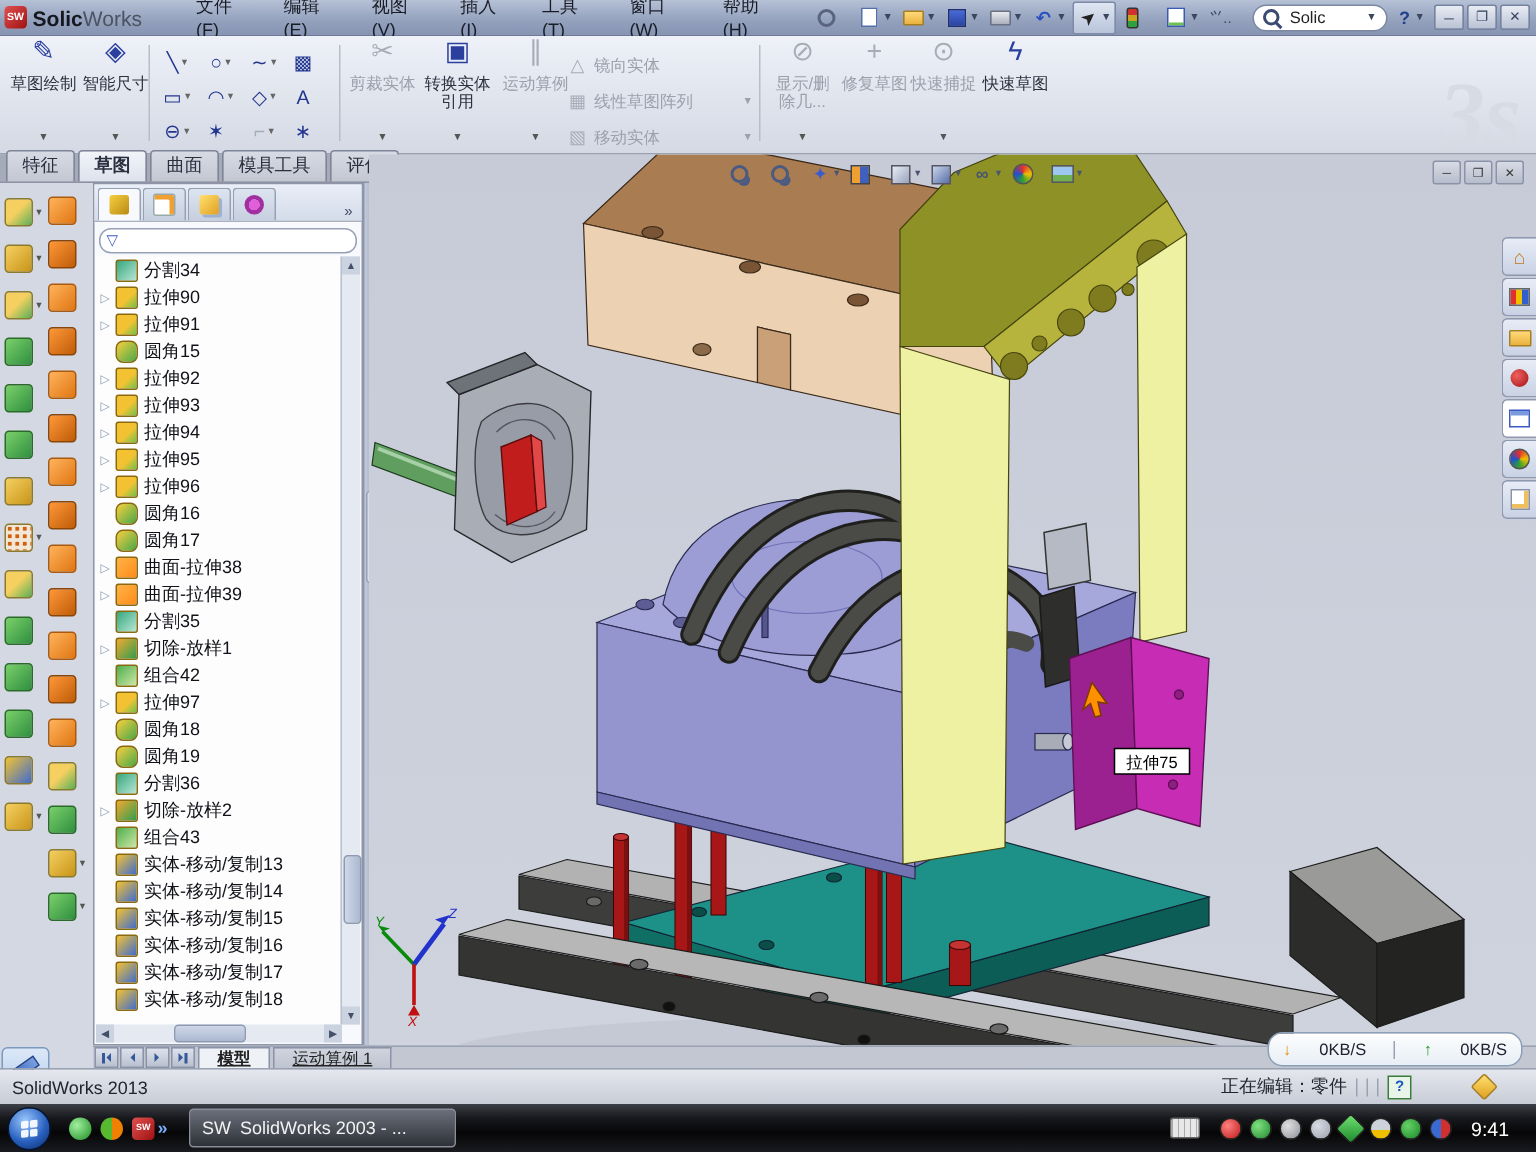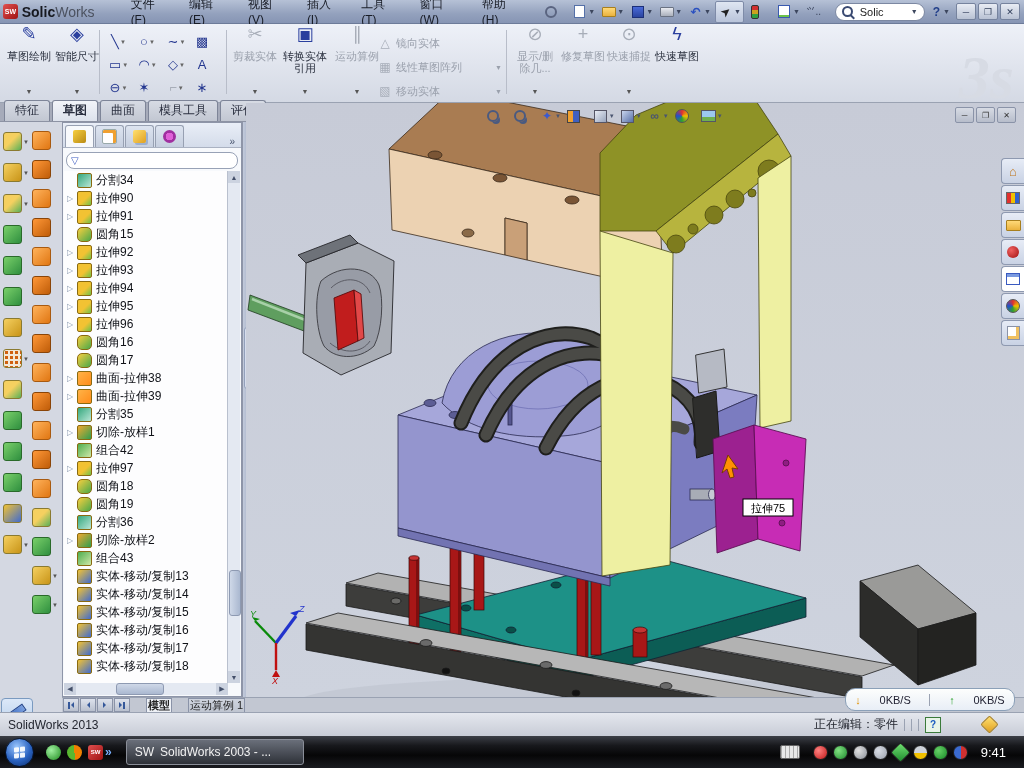--- a/index.html
+++ b/index.html
@@ -133,21 +133,21 @@
   .tp-palette{width:12px;height:10px;background:#fff;border:1px solid #3a5ac0;box-shadow:inset 0 3px 0 #7a9ae0;}
   .tp-appear{width:12px;height:12px;border-radius:50%;background:conic-gradient(#e03030,#f0c000,#30a030,#2050d0,#e03030);border:1px solid #555;}
   .tp-props{width:11px;height:12px;background:#fff;border:1px solid #8a93a8;box-shadow:inset -3px -3px 0 #f0c060;}
   
   #doctabs{left:62px;top:697px;width:962px;height:15px;background:#c2c7d2;display:flex;align-items:center;border-top:1px solid #9aa2b2;box-sizing:border-box;}
   .navbtn{width:14px;height:12px;background:linear-gradient(180deg,#dde2ec,#b9c0ce);border:1px solid #8a93a8;margin-left:1px;display:flex;align-items:center;justify-content:center;}
   .ntri{width:0;height:0;border:3px solid transparent;}
   .ntl{border-right-color:#35589a;margin-left:-2px;}
   .ntr{border-left-color:#35589a;margin-right:-2px;}
   .nbar{width:2px;height:7px;background:#35589a;}
-  .dtab{font-size:11px;padding:0 1px;height:14px;display:flex;align-items:center;border:1px solid #8a93a8;border-bottom:0;background:linear-gradient(180deg,#cfd4de,#bdc3cf);margin-left:16px;color:#222;}
+  .dtab{font-size:11px;padding:0 12px;height:14px;display:flex;align-items:center;border:1px solid #8a93a8;border-bottom:0;background:linear-gradient(180deg,#cfd4de,#bdc3cf);margin-left:2px;color:#222;text-decoration:underline;}
   .dtab.active{background:#eef1f6;font-weight:bold;}
   #statusbar{left:0;top:712px;width:1024px;height:24px;background:linear-gradient(180deg,#e4e7ee,#c8ccd6);border-top:1px solid #9aa2b2;display:flex;align-items:center;box-sizing:border-box;font-size:12px;color:#22252e;}
   #statusleft{margin-left:8px;}
   #statusright{margin-left:auto;display:flex;align-items:center;gap:6px;margin-right:10px;}
   .ssep{width:1px;height:12px;background:#9aa2b2;}
   #tipbadge{width:14px;height:14px;background:#e8f4e8;border:1px solid #3a7a3a;color:#1a5ac0;font-size:10px;font-weight:bold;display:flex;align-items:center;justify-content:center;}
   #tagicon{width:11px;height:11px;background:linear-gradient(135deg,#ffe070,#e0a020);border:1px solid #a87f1e;transform:rotate(45deg);border-radius:2px;margin-right:18px;}
   #netwidget{left:845px;top:688px;width:168px;height:21px;background:linear-gradient(180deg,#fdfefd,#e8eef6);border:1px solid #8ba0b8;border-radius:10px;display:flex;align-items:center;justify-content:space-around;font-size:11px;color:#223;z-index:20;}
   .netdown{color:#e09000;font-weight:bold;}
   .netup{color:#28a028;font-weight:bold;}

